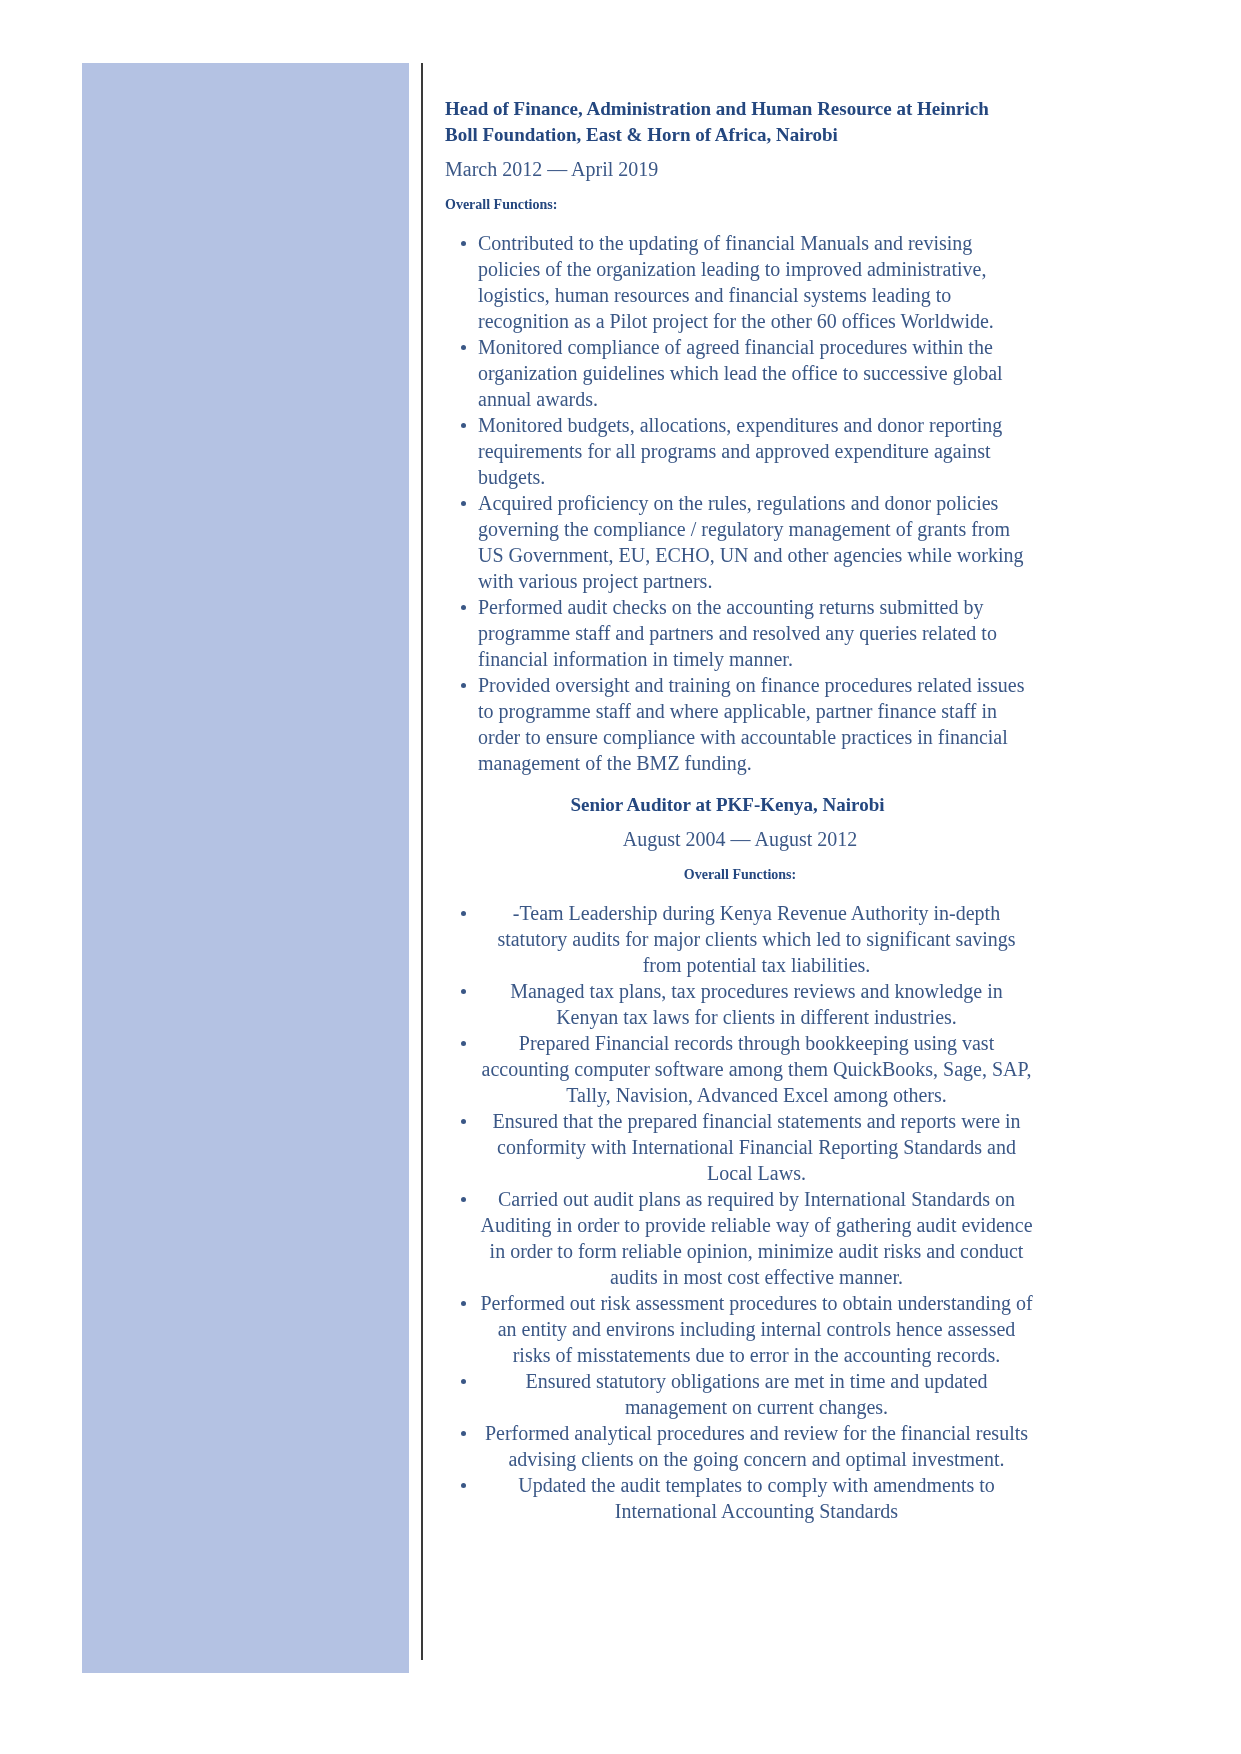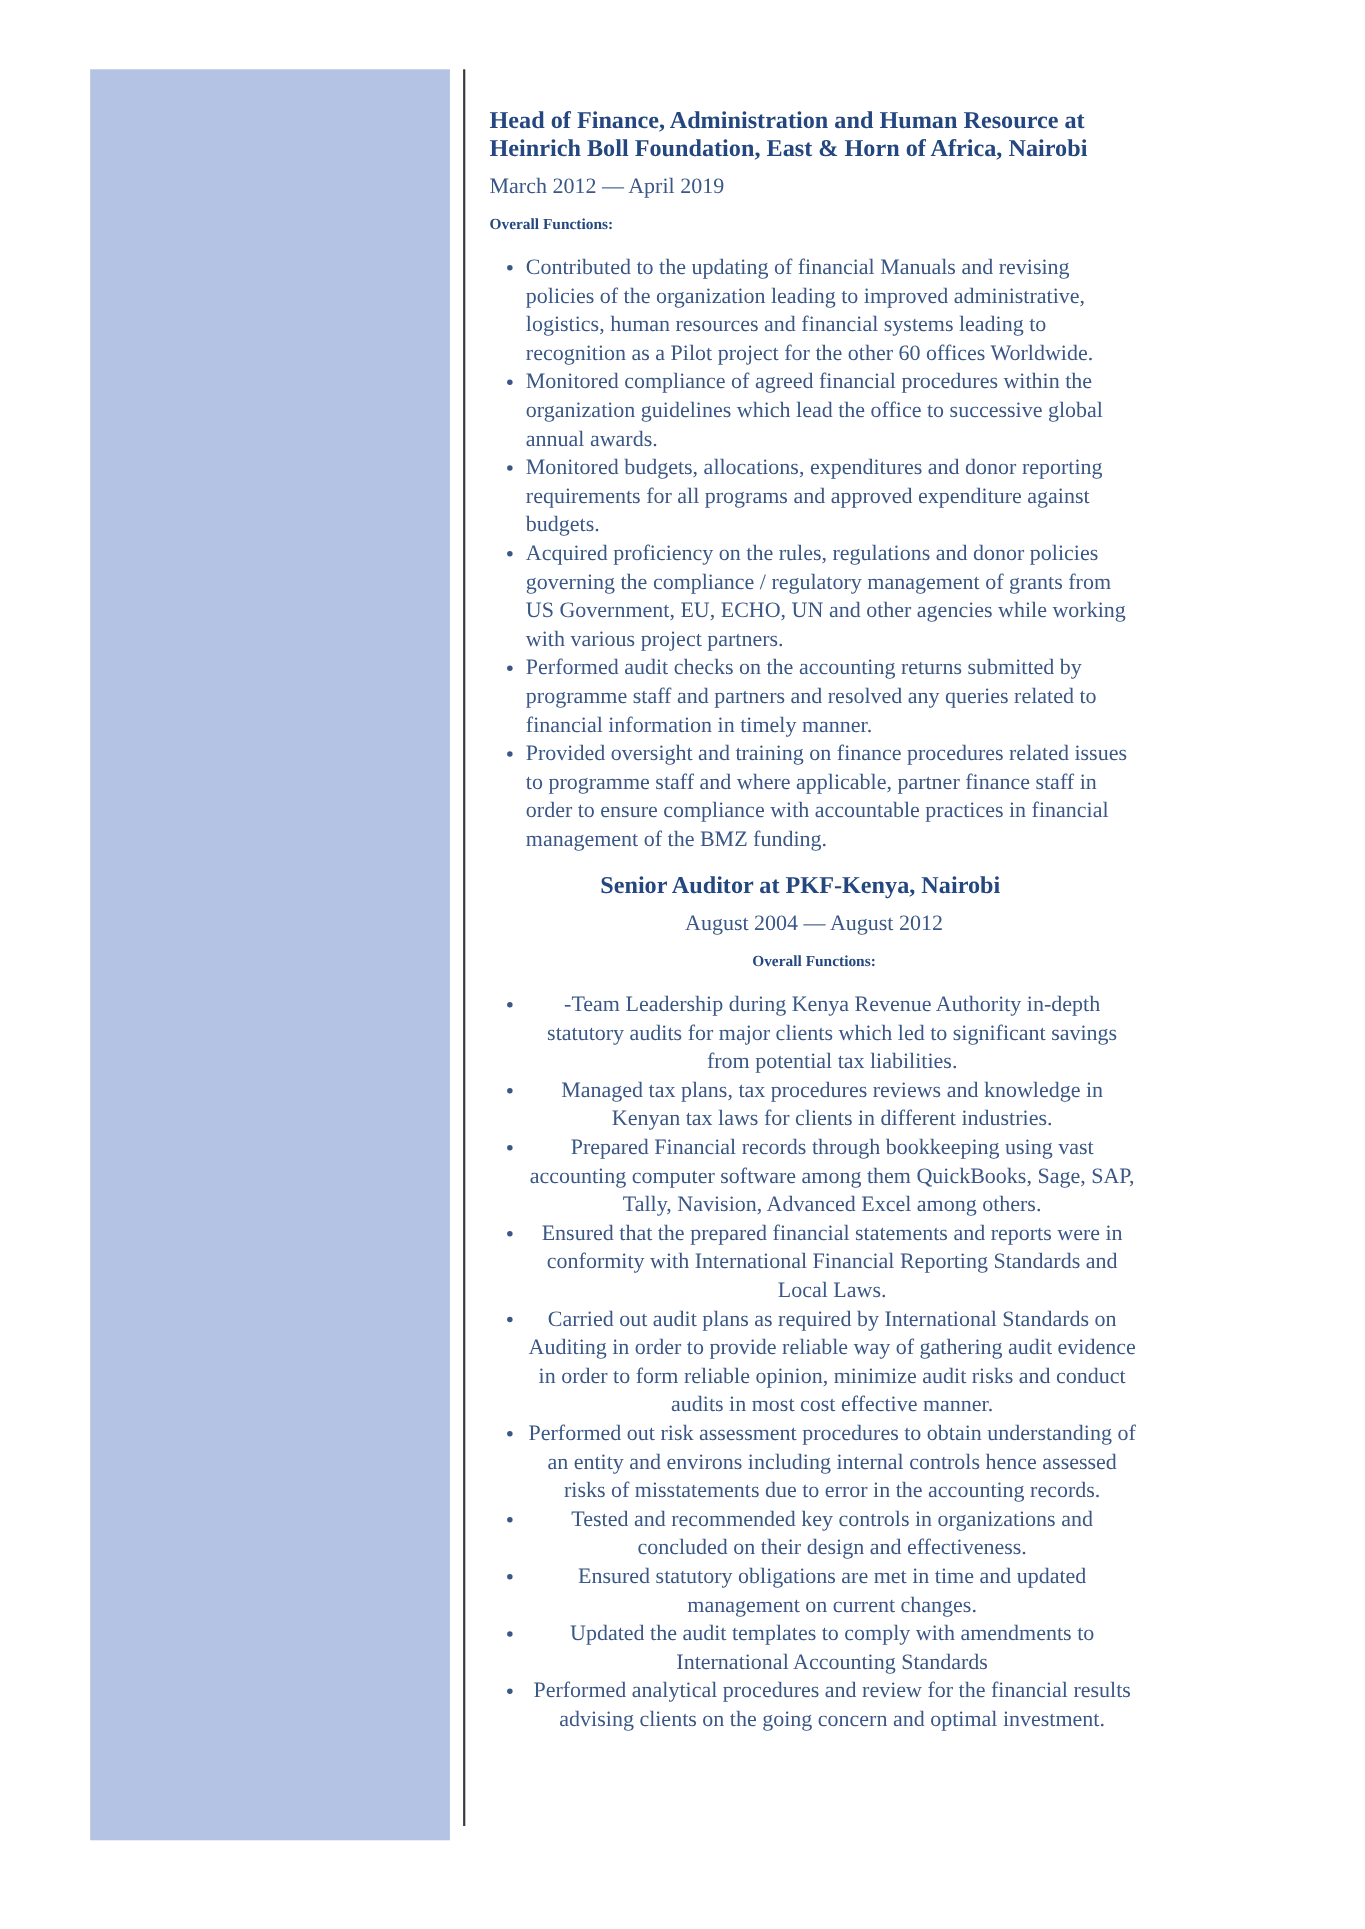--- a/index.html
+++ b/index.html
@@ -37,21 +37,21 @@
     top: 96px;
     width: 590px;
   }
 
   .job { margin: 0; }
   .job:not(:first-child) { margin-top: 16px; text-align: center; }
 
   .job-title {
     margin: 0;
     max-width: 565px;
-    font-size: 22px;
+    font-size: 19px;
     line-height: 26px;
     font-weight: bold;
     color: var(--heading-text, #24477f);
   }
 
   .job-dates {
     margin: 8px 0 0 0;
     font-size: 20px;
     line-height: 26px;
     color: var(--body-text, #3a5786);
@@ -114,20 +114,19 @@
     <h3 class="job-title">Senior Auditor at PKF-Kenya, Nairobi</h3>
     <p class="job-dates">August 2004 — August 2012</p>
     <p class="functions-label">Overall Functions:</p>
     <ul class="bullets">
           <li>-Team Leadership during Kenya Revenue Authority in-depth statutory audits for major clients which led to significant savings from potential tax liabilities.</li>
           <li>Managed tax plans, tax procedures reviews and knowledge in Kenyan tax laws for clients in different industries.</li>
           <li>Prepared Financial records through bookkeeping using vast accounting computer software among them QuickBooks, Sage, SAP, Tally, Navision, Advanced Excel among others.</li>
           <li>Ensured that the prepared financial statements and reports were in conformity with International Financial Reporting Standards and Local Laws.</li>
           <li>Carried out audit plans as required by International Standards on Auditing in order to provide reliable way of gathering audit evidence in order to form reliable opinion, minimize audit risks and conduct audits in most cost effective manner.</li>
           <li>Performed out risk assessment procedures to obtain understanding of an entity and environs including internal controls hence assessed risks of misstatements due to error in the accounting records.</li>
-          <li>Tested and recommended key controls in organizations and concluded on their design and effectiveness.</li>
           <li>Ensured statutory obligations are met in time and updated management on current changes.</li>
+          <li>Performed analytical procedures and review for the financial results advising clients on the going concern and optimal investment.</li>
           <li>Updated the audit templates to comply with amendments to International Accounting Standards</li>
-          <li>Performed analytical procedures and review for the financial results advising clients on the going concern and optimal investment.</li>
         </ul>
   </section>
 </main>
 </div>
 
 </body></html>

